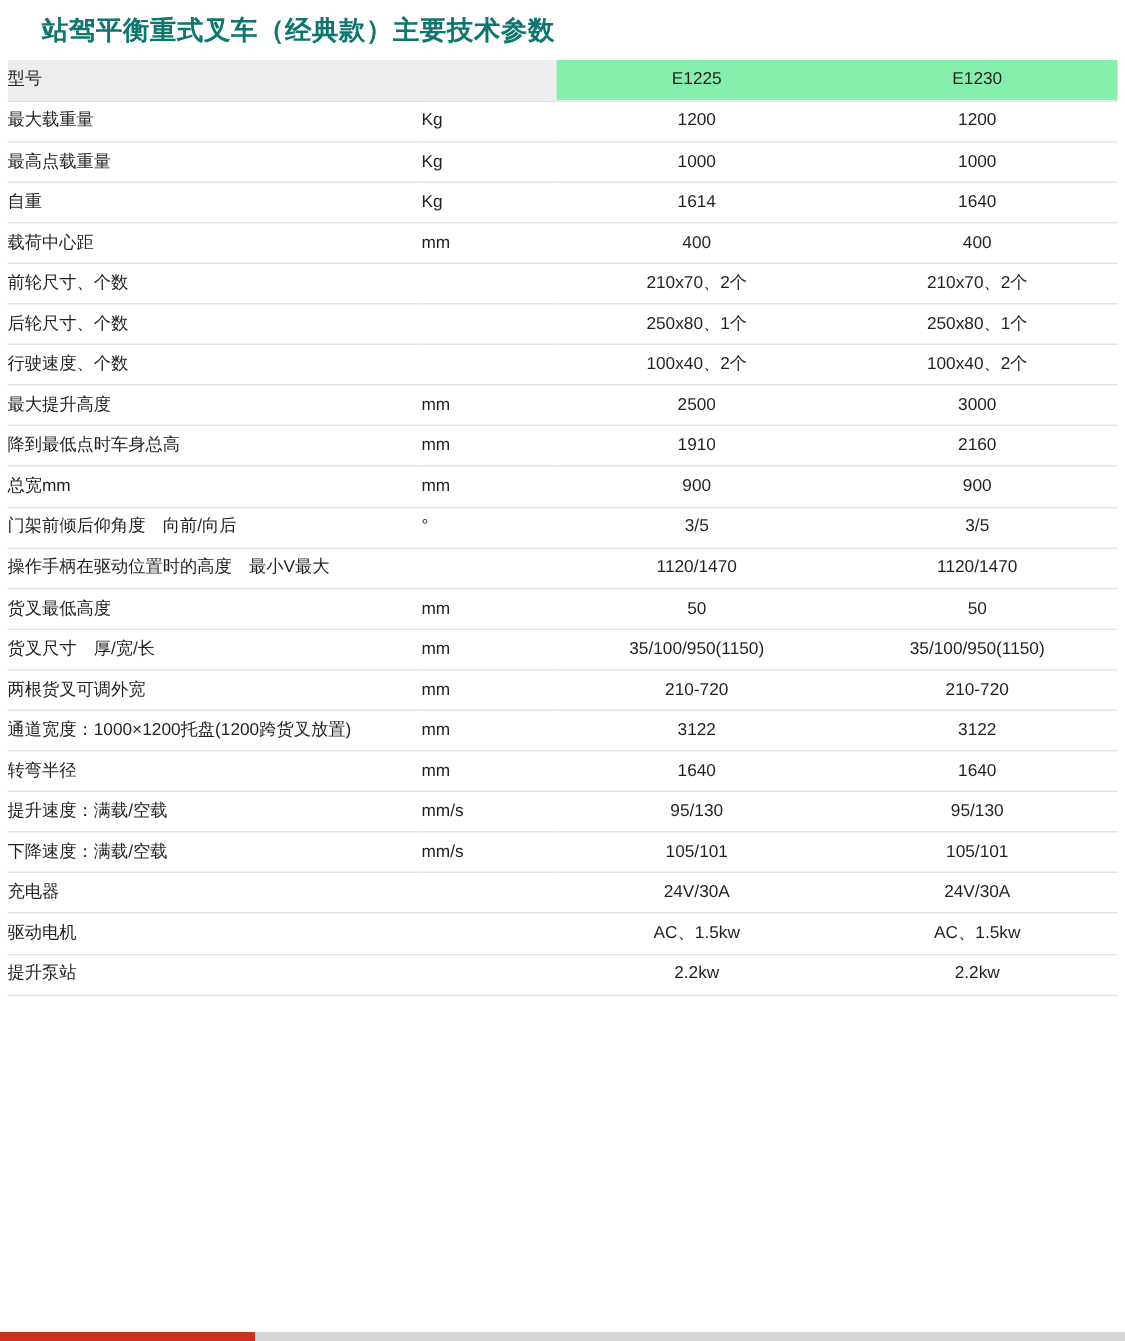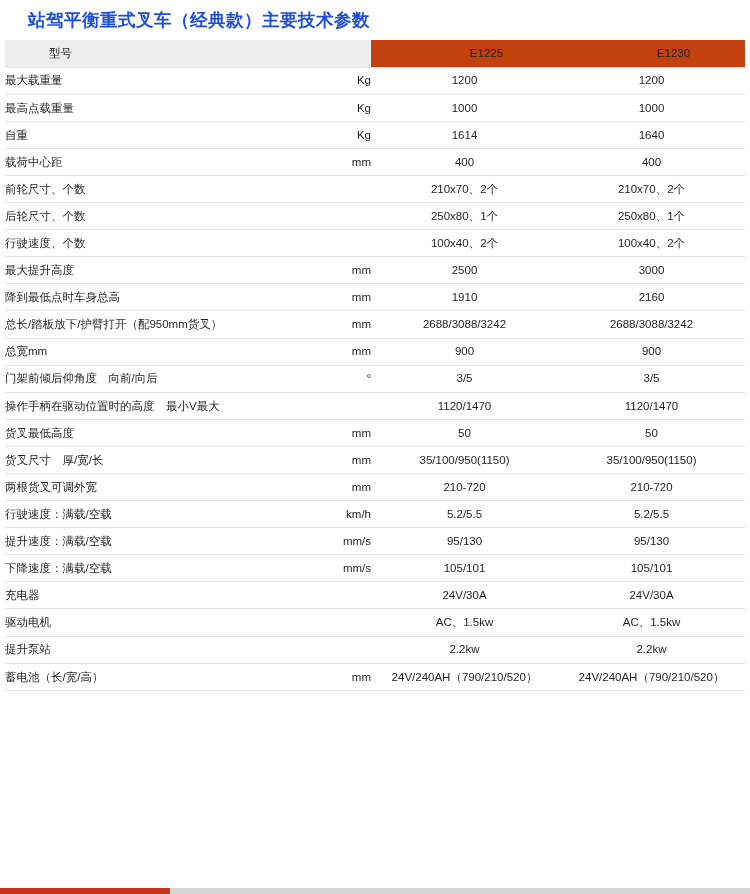--- a/index.html
+++ b/index.html
@@ -25,21 +25,21 @@
     height: 40px;
     display: flex;
     align-items: center;
     padding: 0 0 0 28px;
     box-sizing: border-box;
   }
   .title-text {
     font-size: 17.5px;
     font-weight: bold;
     letter-spacing: 0.5px;
-    color: #1d4ed8;
+    color: #0f766e;
     white-space: nowrap;
   }
   
   table.spec {
     width: 740px;
     margin: 0 5px;
     border-collapse: collapse;
     table-layout: fixed;
   }
   table.spec col.c-name  { width: 276px; }
@@ -58,35 +58,34 @@
     background: #ffffff;
     color: #231f20;
   }
   td.name {
     padding-left: 13px;
     text-align: left;
     white-space: nowrap;
     overflow: hidden;
   }
   td.unit {
-    text-align: right;
+    text-align: left;
     color: #3b3b3b;
   }
   td.val {
     text-align: center;
     background: #ededed;
   }
   tr.head td {
     background: #ededed;
     font-size: 11.5px;
-    padding-left: 44px;
   }
   tr.head td.name { background: #ededed; }
   tr.head td.unit { background: #ededed; }
-  tr.head td.val  { background: #c2410c; }
+  tr.head td.val  { background: #86efac; }
 
   
   tr.head { height: 28px; }
 
   
   
   .bottom-bar {
     position: absolute;
     left: 0;
     bottom: 0;
@@ -169,26 +168,20 @@
         <td class="val">2500</td>
         <td class="val">3000</td>
       </tr>
       <tr>
         <td class="name">降到最低点时车身总高</td>
         <td class="unit">mm</td>
         <td class="val">1910</td>
         <td class="val">2160</td>
       </tr>
       <tr>
-        <td class="name">总长/踏板放下/护臂打开（配950mm货叉）</td>
-        <td class="unit">mm</td>
-        <td class="val">2688/3088/3242</td>
-        <td class="val">2688/3088/3242</td>
-      </tr>
-      <tr>
         <td class="name">总宽mm</td>
         <td class="unit">mm</td>
         <td class="val">900</td>
         <td class="val">900</td>
       </tr>
       <tr>
         <td class="name">门架前倾后仰角度　向前/向后</td>
         <td class="unit">°</td>
         <td class="val">3/5</td>
         <td class="val">3/5</td>
@@ -211,24 +204,30 @@
         <td class="val">35/100/950(1150)</td>
         <td class="val">35/100/950(1150)</td>
       </tr>
       <tr>
         <td class="name">两根货叉可调外宽</td>
         <td class="unit">mm</td>
         <td class="val">210-720</td>
         <td class="val">210-720</td>
       </tr>
       <tr>
-        <td class="name">行驶速度：满载/空载</td>
-        <td class="unit">km/h</td>
-        <td class="val">5.2/5.5</td>
-        <td class="val">5.2/5.5</td>
+        <td class="name">通道宽度：1000×1200托盘(1200跨货叉放置)</td>
+        <td class="unit">mm</td>
+        <td class="val">3122</td>
+        <td class="val">3122</td>
+      </tr>
+      <tr>
+        <td class="name">转弯半径</td>
+        <td class="unit">mm</td>
+        <td class="val">1640</td>
+        <td class="val">1640</td>
       </tr>
       <tr>
         <td class="name">提升速度：满载/空载</td>
         <td class="unit">mm/s</td>
         <td class="val">95/130</td>
         <td class="val">95/130</td>
       </tr>
       <tr>
         <td class="name">下降速度：满载/空载</td>
         <td class="unit">mm/s</td>
@@ -246,26 +245,20 @@
         <td class="unit"></td>
         <td class="val">AC、1.5kw</td>
         <td class="val">AC、1.5kw</td>
       </tr>
       <tr>
         <td class="name">提升泵站</td>
         <td class="unit"></td>
         <td class="val">2.2kw</td>
         <td class="val">2.2kw</td>
       </tr>
-      <tr>
-        <td class="name">蓄电池（长/宽/高）</td>
-        <td class="unit">mm</td>
-        <td class="val">24V/240AH（790/210/520）</td>
-        <td class="val">24V/240AH（790/210/520）</td>
-      </tr>
     </tbody>
   </table>
 
   <div class="bottom-bar">
     <div class="bar-red"></div>
     <div class="bar-gray"></div>
   </div>
 
 </div>
 

